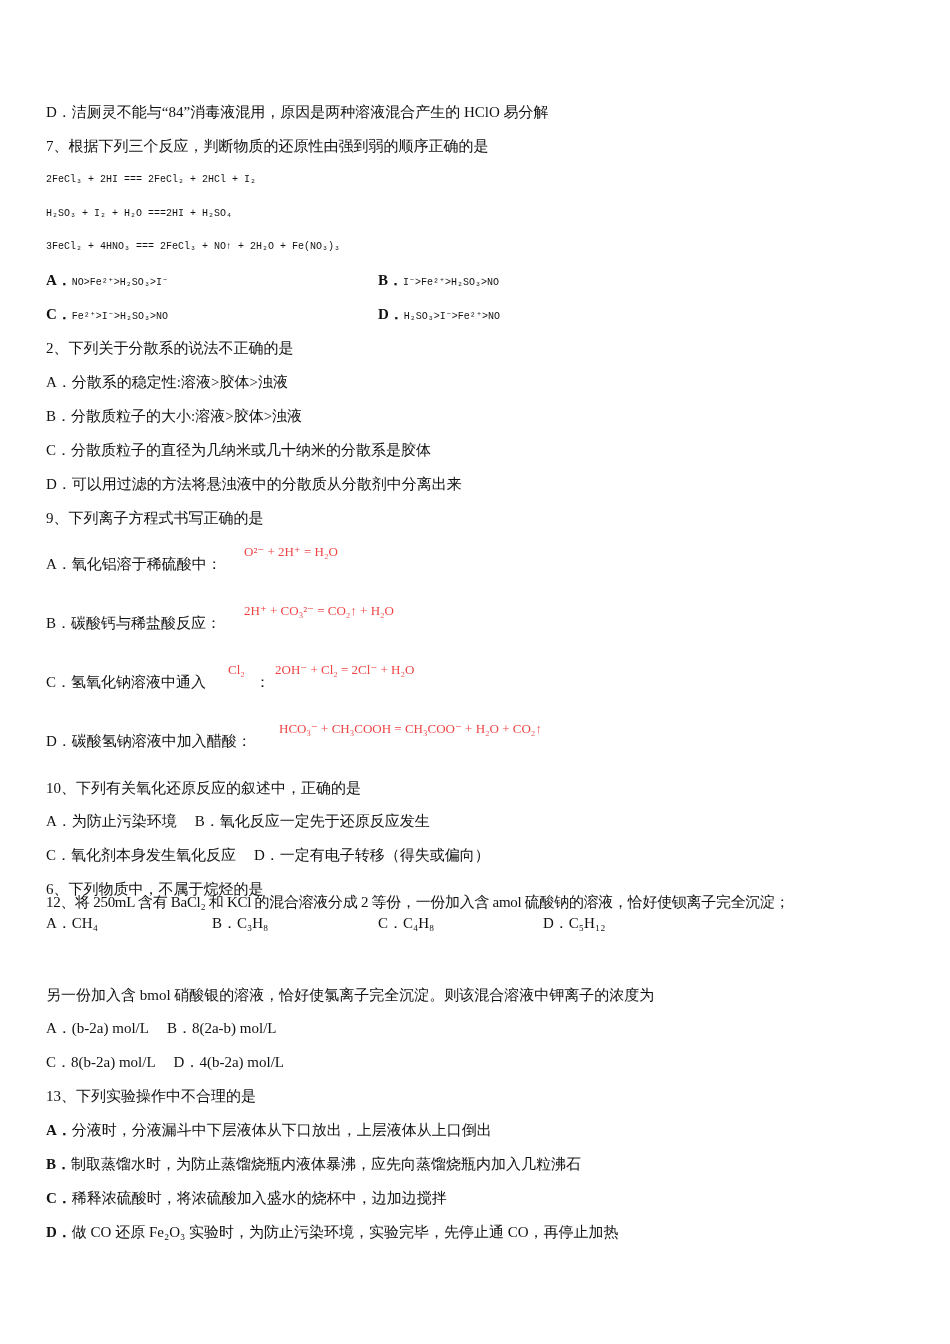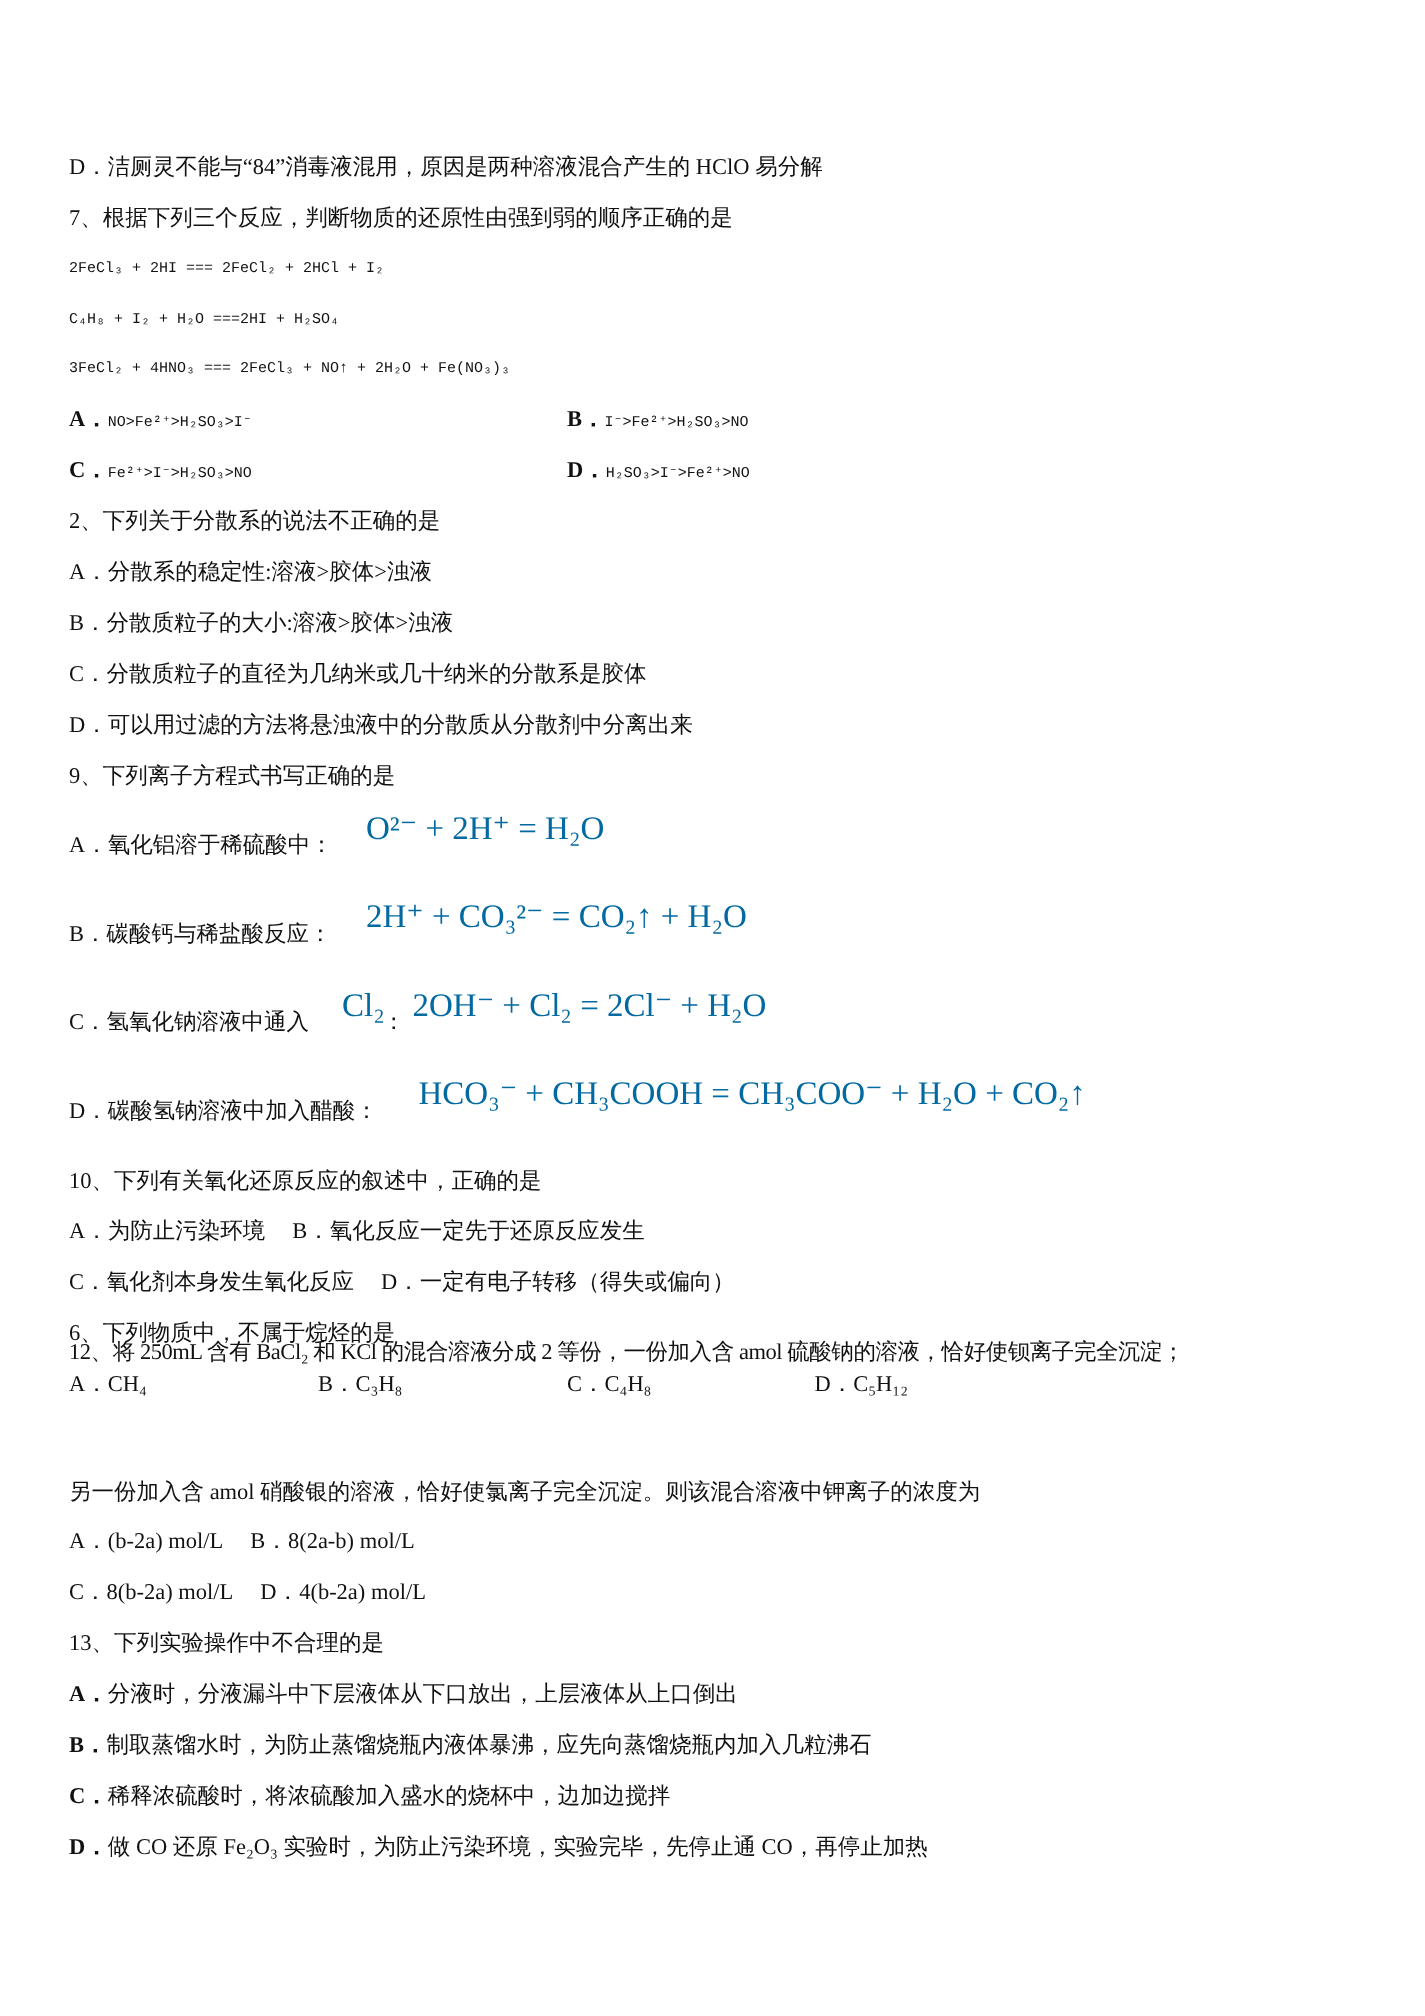--- a/index.html
+++ b/index.html
@@ -2,34 +2,34 @@
 <html><head>
 <meta charset="utf-8">
 <style>
   html, body { margin: 0; padding: 0; background: #ffffff; }
   body { width: 950px; height: 1344px; position: relative; overflow: hidden;
          font-family: "Liberation Serif", "DejaVu Serif", serif; color: #111; }
   .line { position: absolute; left: 46px; font-size: 15px; white-space: nowrap; line-height: 20px; }
   .b { font-weight: normal; }
   .opt { font-weight: bold; }
   .mono { font-family: "Liberation Mono", "DejaVu Sans Mono", monospace; font-size: 10px; }
-  .eq { position: absolute; font-family: "Liberation Serif", "DejaVu Serif", serif; font-size: 22px;
-        color: #0369a1; white-space: nowrap; line-height: 20px; }
+  .eq { position: absolute; font-family: "Liberation Serif", "DejaVu Serif", serif; font-size: 13px;
+        color: #ef4444; white-space: nowrap; line-height: 20px; }
   .gap { display: inline-block; width: 18px; }
 </style>
 </head>
 <body>
 
 <div class="line b" style="top:102px">
   <span>D．</span><span>洁厕灵不能与“84”消毒液混用，原因是两种溶液混合产生的 HClO 易分解</span>
 </div>
 
 <div class="line" style="top:136px">7、根据下列三个反应，判断物质的还原性由强到弱的顺序正确的是</div>
 <div class="line mono" style="top:170px">2FeCl₃ + 2HI === 2FeCl₂ + 2HCl + I₂</div>
-<div class="line mono" style="top:204px">C₄H₈ + I₂ + H₂O ===2HI + H₂SO₄</div>
+<div class="line mono" style="top:204px">H₂SO₃ + I₂ + H₂O ===2HI + H₂SO₄</div>
 <div class="line mono" style="top:237px">3FeCl₂ + 4HNO₃ === 2FeCl₃ + NO↑ + 2H₂O + Fe(NO₃)₃</div>
 <div class="line" style="top:270px">
   <span class="opt">A．</span><span class="mono">NO&gt;Fe²⁺&gt;H₂SO₃&gt;I⁻</span>
 </div>
 <div class="line" style="top:270px; left:378px">
   <span class="opt">B．</span><span class="mono">I⁻&gt;Fe²⁺&gt;H₂SO₃&gt;NO</span>
 </div>
 <div class="line" style="top:304px">
   <span class="opt">C．</span><span class="mono">Fe²⁺&gt;I⁻&gt;H₂SO₃&gt;NO</span>
 </div>
@@ -90,21 +90,21 @@
   <span>B．</span><span>C₃H₈</span>
 </div>
 <div class="line b" style="top:913px; left:378px">
   <span>C．</span><span>C₄H₈</span>
 </div>
 <div class="line b" style="top:913px; left:543px">
   <span>D．</span><span>C₅H₁₂</span>
 </div>
 
 <div class="line b" style="top:892px; letter-spacing:-0.3px">12、将 250mL 含有 BaCl₂ 和 KCl 的混合溶液分成 2 等份，一份加入含 amol 硫酸钠的溶液，恰好使钡离子完全沉淀；</div>
-<div class="line b" style="top:985px">另一份加入含 amol 硝酸银的溶液，恰好使氯离子完全沉淀。则该混合溶液中钾离子的浓度为</div>
+<div class="line b" style="top:985px">另一份加入含 bmol 硝酸银的溶液，恰好使氯离子完全沉淀。则该混合溶液中钾离子的浓度为</div>
 <div class="line b" style="top:1018px">
   <span>A．</span><span>(b-2a) mol/L</span><span class="gap"></span><span>B．</span><span>8(2a-b) mol/L</span>
 </div>
 <div class="line b" style="top:1052px">
   <span>C．</span><span>8(b-2a) mol/L</span><span class="gap"></span><span>D．</span><span>4(b-2a) mol/L</span>
 </div>
 
 <div class="line" style="top:1086px">13、下列实验操作中不合理的是</div>
 <div class="line" style="top:1120px">
   <span class="opt">A．</span><span>分液时，分液漏斗中下层液体从下口放出，上层液体从上口倒出</span>

